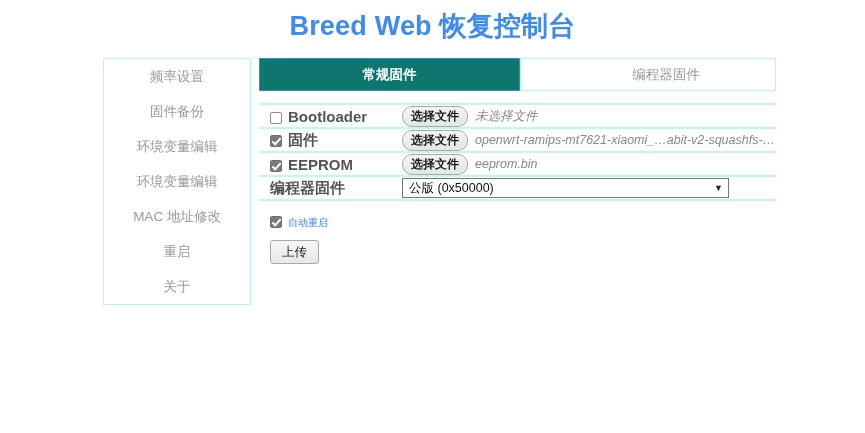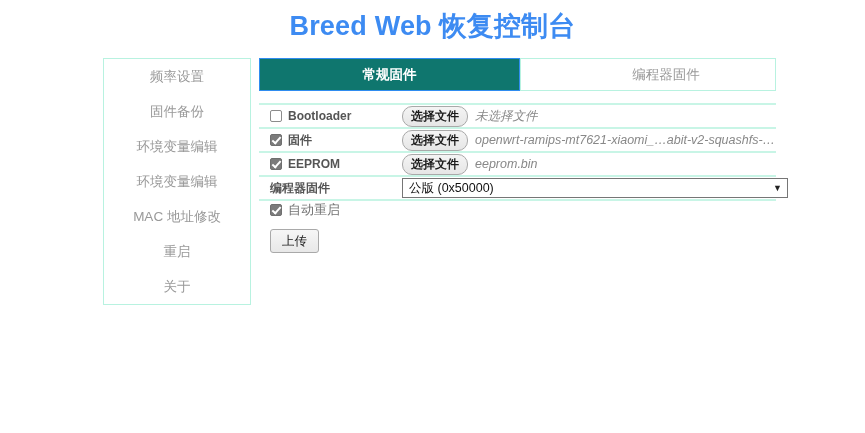--- a/index.html
+++ b/index.html
@@ -116,21 +116,21 @@
   }
   .form-table td {
     padding: 0;
     vertical-align: middle;
     height: 22px;
   }
   td.label-cell {
     width: 139px;
     padding-left: 11px;
     font-weight: bold;
-    font-size: 12px;
+    font-size: 15px;
     color: #555555;
     white-space: nowrap;
     box-sizing: border-box;
   }
   td.label-cell.plain {
     font-weight: bold;
     color: #555555;
   }
   td.field-cell {
     padding-left: 4px;
@@ -198,40 +198,41 @@
   }
   .file-name.long {
     max-width: 320px;
   }
 
   
   .select-box {
     display: inline-flex;
     align-items: center;
     justify-content: space-between;
-    width: 386px;
+    width: 327px;
     height: 20px;
     border: 1px solid #767676;
     background: #ffffff;
     font-size: 12.5px;
     color: #111111;
     padding: 0 5px 0 6px;
     box-sizing: border-box;
     cursor: pointer;
   }
   .select-arrow {
     font-size: 9px;
     color: #222222;
     line-height: 1;
   }
 
   
   .auto-reboot {
-    font-size: 13px;
-    color: #737373;
+    margin-top: 15px;
+    font-size: 10px;
+    color: #3b82f6;
     white-space: nowrap;
     padding-left: 11px;
   }
 
   
   .upload-btn {
     margin-top: 10px;
     margin-left: 11px;
     display: inline-block;
     border: 1px solid #a9a9a9;

